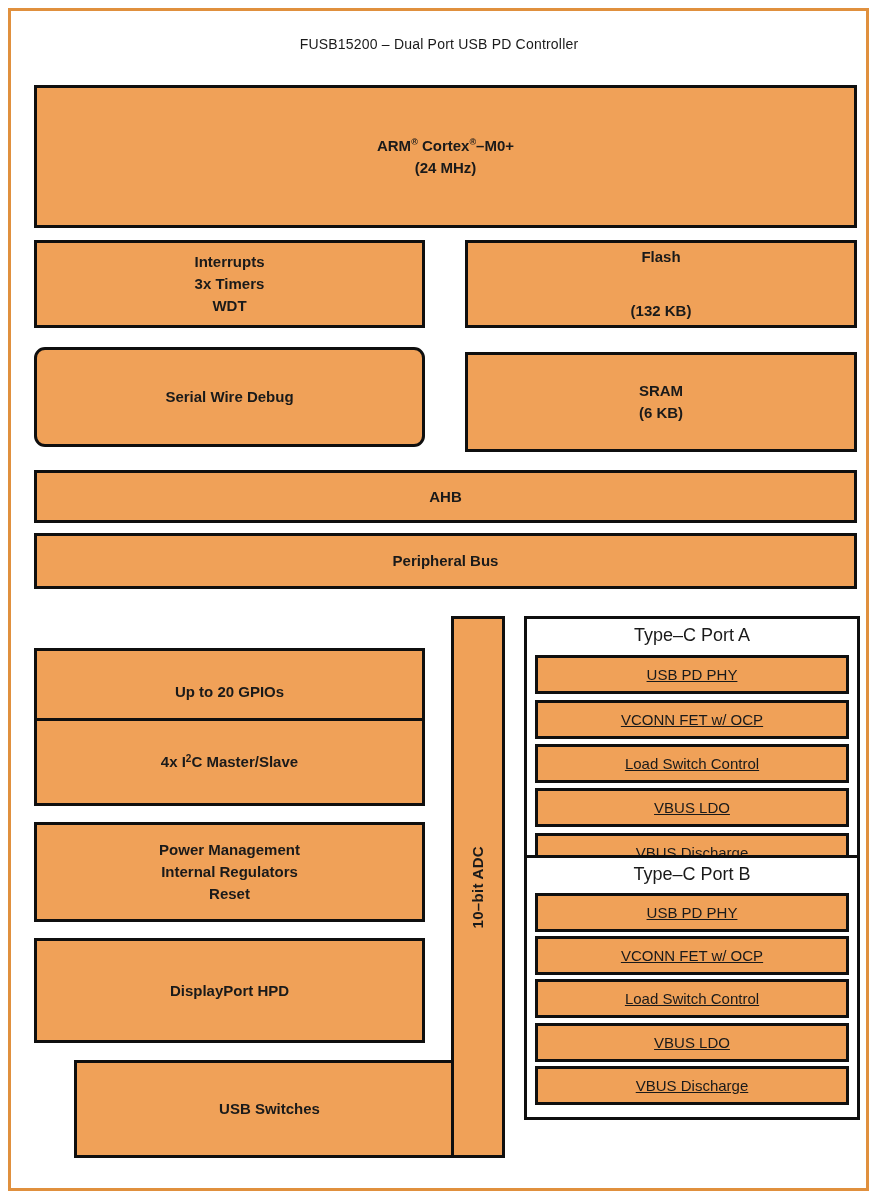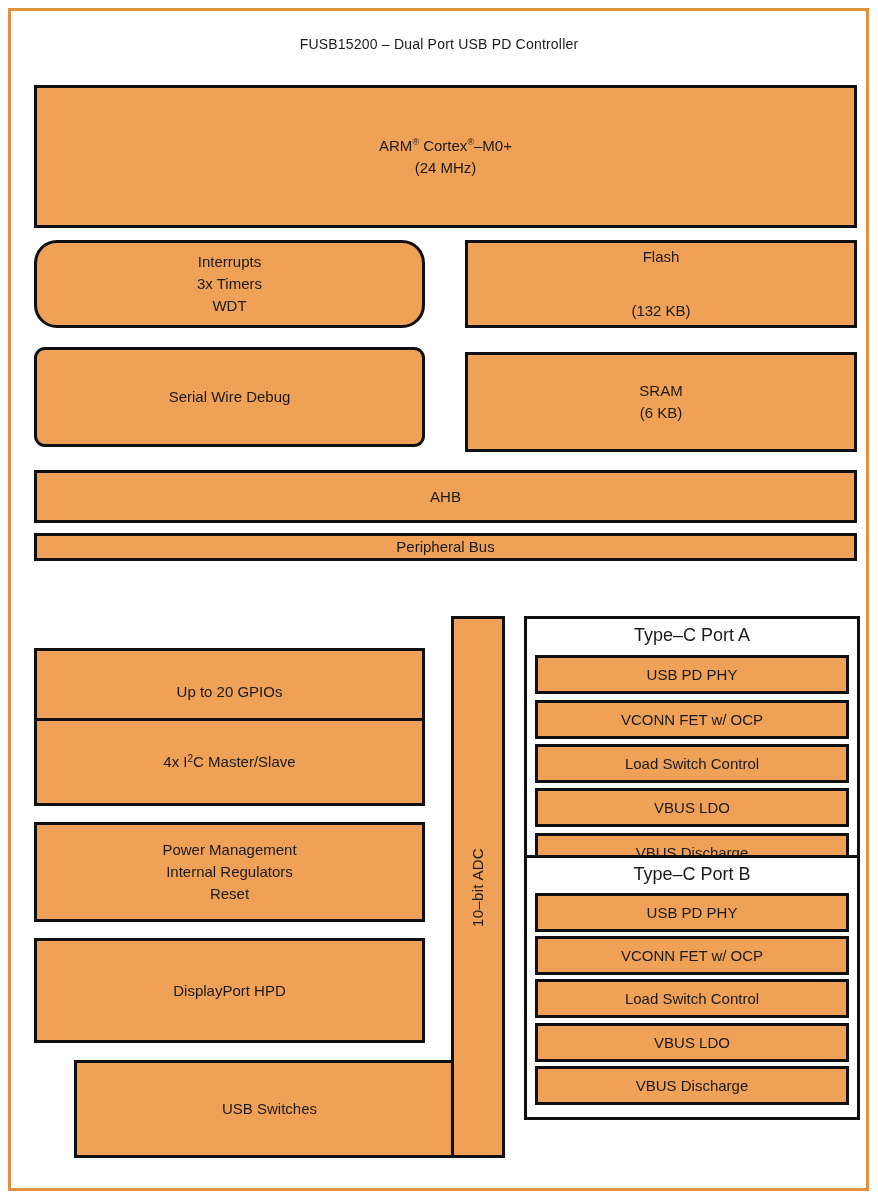--- a/index.html
+++ b/index.html
@@ -13,46 +13,46 @@
   .stage{
     position:relative;width:878px;height:1200px;background:var(--background);
     font-family:"Liberation Sans",sans-serif;color:var(--text);
     -webkit-font-smoothing:antialiased;overflow:hidden;
   }
   .frame{position:absolute;left:8px;top:8px;right:9px;bottom:9px;border:3px solid var(--page-border);pointer-events:none;}
   .title{position:absolute;left:0;top:36px;width:100%;text-align:center;font-size:14px;letter-spacing:.2px;}
   .blk{
     position:absolute;background:var(--block-fill);border:3px solid var(--block-border);
     box-sizing:border-box;display:flex;flex-direction:column;align-items:center;justify-content:center;
-    text-align:center;font-size:15px;line-height:22px;
+    text-align:center;font-size:15px;line-height:22px;font-weight:bold;
   }
   .container{
     position:absolute;background:var(--background);border:3px solid var(--block-border);
     box-sizing:border-box;display:flex;flex-direction:column;align-items:stretch;
   }
   .port-title{text-align:center;font-size:18px;padding-top:6px;flex:0 0 auto;}
   .port-blocks{flex:1 1 auto;display:flex;flex-direction:column;justify-content:space-evenly;padding:4px 8px 8px 8px;}
   .port-blk{
     background:var(--block-fill);border:3px solid var(--block-border);box-sizing:border-box;
-    height:39px;display:flex;align-items:center;justify-content:center;font-size:15px;
+    height:39px;display:flex;align-items:center;justify-content:center;font-size:15px;text-decoration:underline;
   }
   .vertical-label{
     writing-mode:vertical-rl;transform:rotate(180deg);
     font-size:15px;letter-spacing:.3px;
   }
   sup.reg{font-size:9px;line-height:0;vertical-align:6px;}
   sup.exp{font-size:10px;line-height:0;vertical-align:5px;}
   
   #cpu{left:34px;top:85px;width:823px;height:143px;}
-  #interrupts{left:34px;top:240px;width:391px;height:88px;line-height:22px;border-radius:23px;}
+  #interrupts{left:34px;top:240px;width:391px;height:88px;line-height:22px;}
   #flash{left:465px;top:240px;width:392px;height:88px;gap:32px;}
   #swd{left:34px;top:347px;width:391px;height:100px;border-radius:11px;}
   #sram{left:465px;top:352px;width:392px;height:100px;}
   #ahb{left:34px;top:470px;width:823px;height:53px;}
-  #pbus{left:34px;top:533px;width:823px;height:28px;}
+  #pbus{left:34px;top:533px;width:823px;height:56px;}
   #gpio{left:34px;top:648px;width:391px;height:88px;}
   #i2c{left:34px;top:718px;width:391px;height:88px;}
   #power{left:34px;top:822px;width:391px;height:100px;}
   #dphpd{left:34px;top:938px;width:391px;height:105px;}
   #usbsw{left:38px;top:1060px;width:391px;height:98px;margin-left:36px;}
   #adc{left:451px;top:616px;width:54px;height:542px;}
   #portA{left:524px;top:616px;width:336px;height:272px;}
   #portB{left:524px;top:855px;width:336px;height:265px;}
 </style>
 </head>

